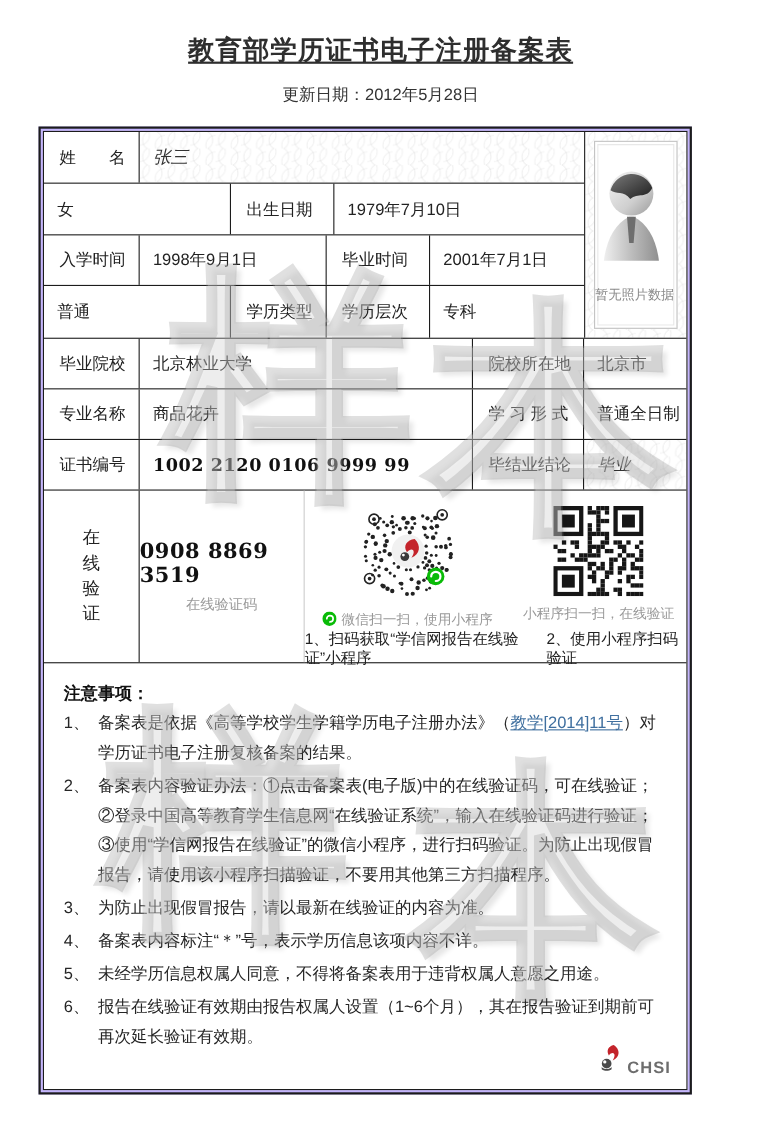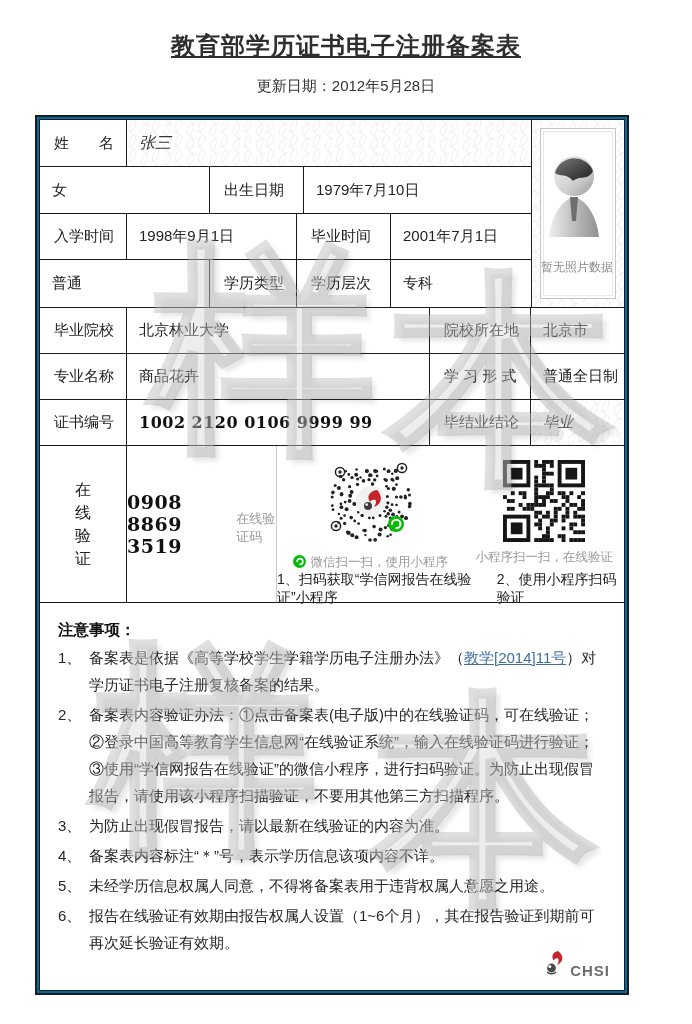--- a/index.html
+++ b/index.html
@@ -16,21 +16,21 @@
     letter-spacing:1px;
     text-decoration:underline;
   }
   .doc-subtitle{
     position:absolute;left:0;top:77px;width:100%;
     text-align:center;font-size:15px;color:#333;
   }
   
   .frame{
     position:absolute;left:35px;top:115px;width:594px;height:880px;
-    box-sizing:border-box;border:2px solid #1c1c1c;padding:2px;background:#0369a1;
+    box-sizing:border-box;border:2px solid #1c1c1c;padding:2px;background:#c4b5fd;
   }
   .frame-inner{
     box-sizing:border-box;border:1px solid #1c1c1c;width:100%;height:100%;
     display:flex;flex-direction:column;position:relative;background:#fff;
   }
   
   .trow{display:flex;box-sizing:border-box;border-bottom:1px solid #1c1c1c;}
   .cell{
     box-sizing:border-box;display:flex;align-items:center;
     font-size:15px;color:#222;overflow:hidden;white-space:nowrap;
@@ -69,21 +69,21 @@
   .photo-caption{margin-top:16px;font-size:12px;color:#8a8a8a;}
   
   .vrow{height:157px;flex:none;display:flex;box-sizing:border-box;border-bottom:1px solid #1c1c1c;}
   .vlabel{
     width:87px;flex:none;box-sizing:border-box;border-right:1px solid #1c1c1c;
     display:flex;align-items:center;justify-content:center;
   }
   .vlabel-text{width:17px;font-size:16px;line-height:23px;color:#222;text-align:center;white-space:normal;word-break:break-all;}
   .vcode-cell{
     width:150px;flex:none;box-sizing:border-box;border-right:1px solid #cccccc;
-    display:flex;flex-direction:row;align-items:center;justify-content:center;
+    display:flex;flex-direction:column;align-items:center;justify-content:center;
   }
   .vcode{font-family:"DejaVu Serif",serif;font-weight:bold;font-size:19px;color:#111;letter-spacing:0.5px;}
   .vcode-caption{margin-top:7px;font-size:13px;color:#999;}
   .vqr-cell{flex:1;display:flex;flex-direction:column;}
   .qr-pair{display:flex;margin-top:9px;}
   .qr-col{display:flex;flex-direction:column;align-items:center;}
   .qr-col.left{width:54%;}
   .qr-col.right{width:46%;}
   .qr-caption{margin-top:3px;font-size:12.5px;color:#999;display:flex;align-items:center;gap:4px;}
   .steps{margin-top:auto;margin-bottom:9px;display:flex;justify-content:center;font-size:14px;color:#222;}

